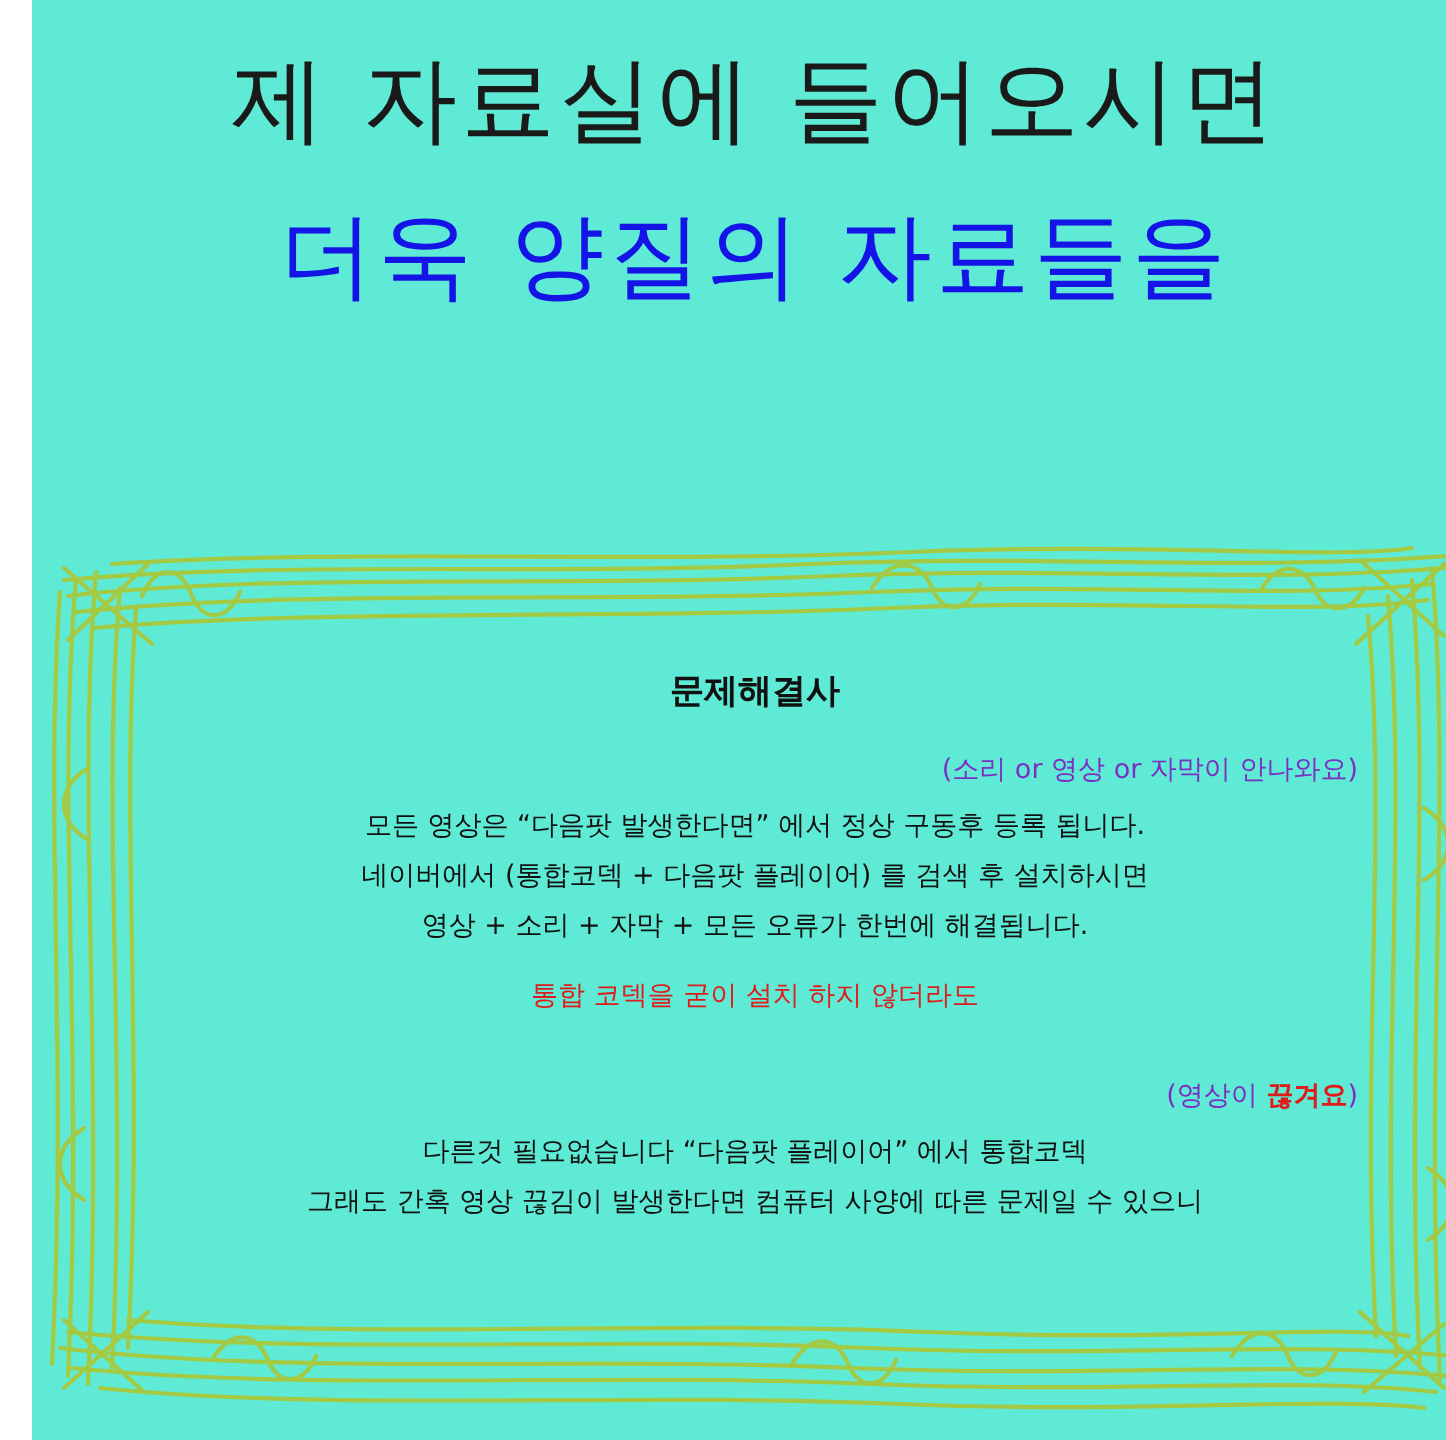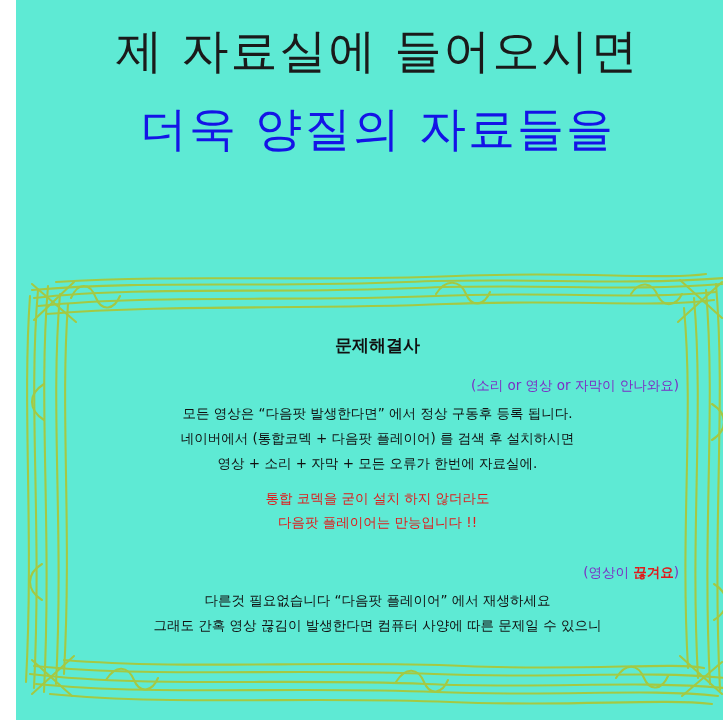--- a/index.html
+++ b/index.html
@@ -161,29 +161,28 @@
       </g>
     </svg>
 
     <div class="content">
       <div class="c-title">문제해결사</div>
 
       <div class="c-sub">(소리 or 영상 or 자막이 안나와요)</div>
 
       <div class="c-line">모든 영상은 “다음팟 발생한다면” 에서 정상 구동후 등록 됩니다.</div>
       <div class="c-line">네이버에서 (통합코덱 + 다음팟 플레이어) 를 검색 후 설치하시면</div>
-      <div class="c-line">영상 + 소리 + 자막 + 모든 오류가 한번에 자료실에.</div>
+      <div class="c-line">영상 + 소리 + 자막 + 모든 오류가 한번에 해결됩니다.</div>
 
       <div class="gap-sm"></div>
 
       <div class="c-red-line">통합 코덱을 굳이 설치 하지 않더라도</div>
-      <div class="c-red-line">다음팟 플레이어는 만능입니다 !!</div>
 
       <div class="gap"></div>
 
       <div class="c-sub"><span>(영상이 </span><span class="inline-red">끊겨요</span><span>)</span></div>
 
-      <div class="c-line">다른것 필요없습니다  “다음팟 플레이어” 에서 재생하세요</div>
+      <div class="c-line">다른것 필요없습니다  “다음팟 플레이어” 에서 통합코덱</div>
       <div class="c-line">그래도 간혹 영상 끊김이 발생한다면 컴퓨터 사양에 따른 문제일 수 있으니</div>
     </div>
   </div>
 
 </div>
 
 </body></html>

